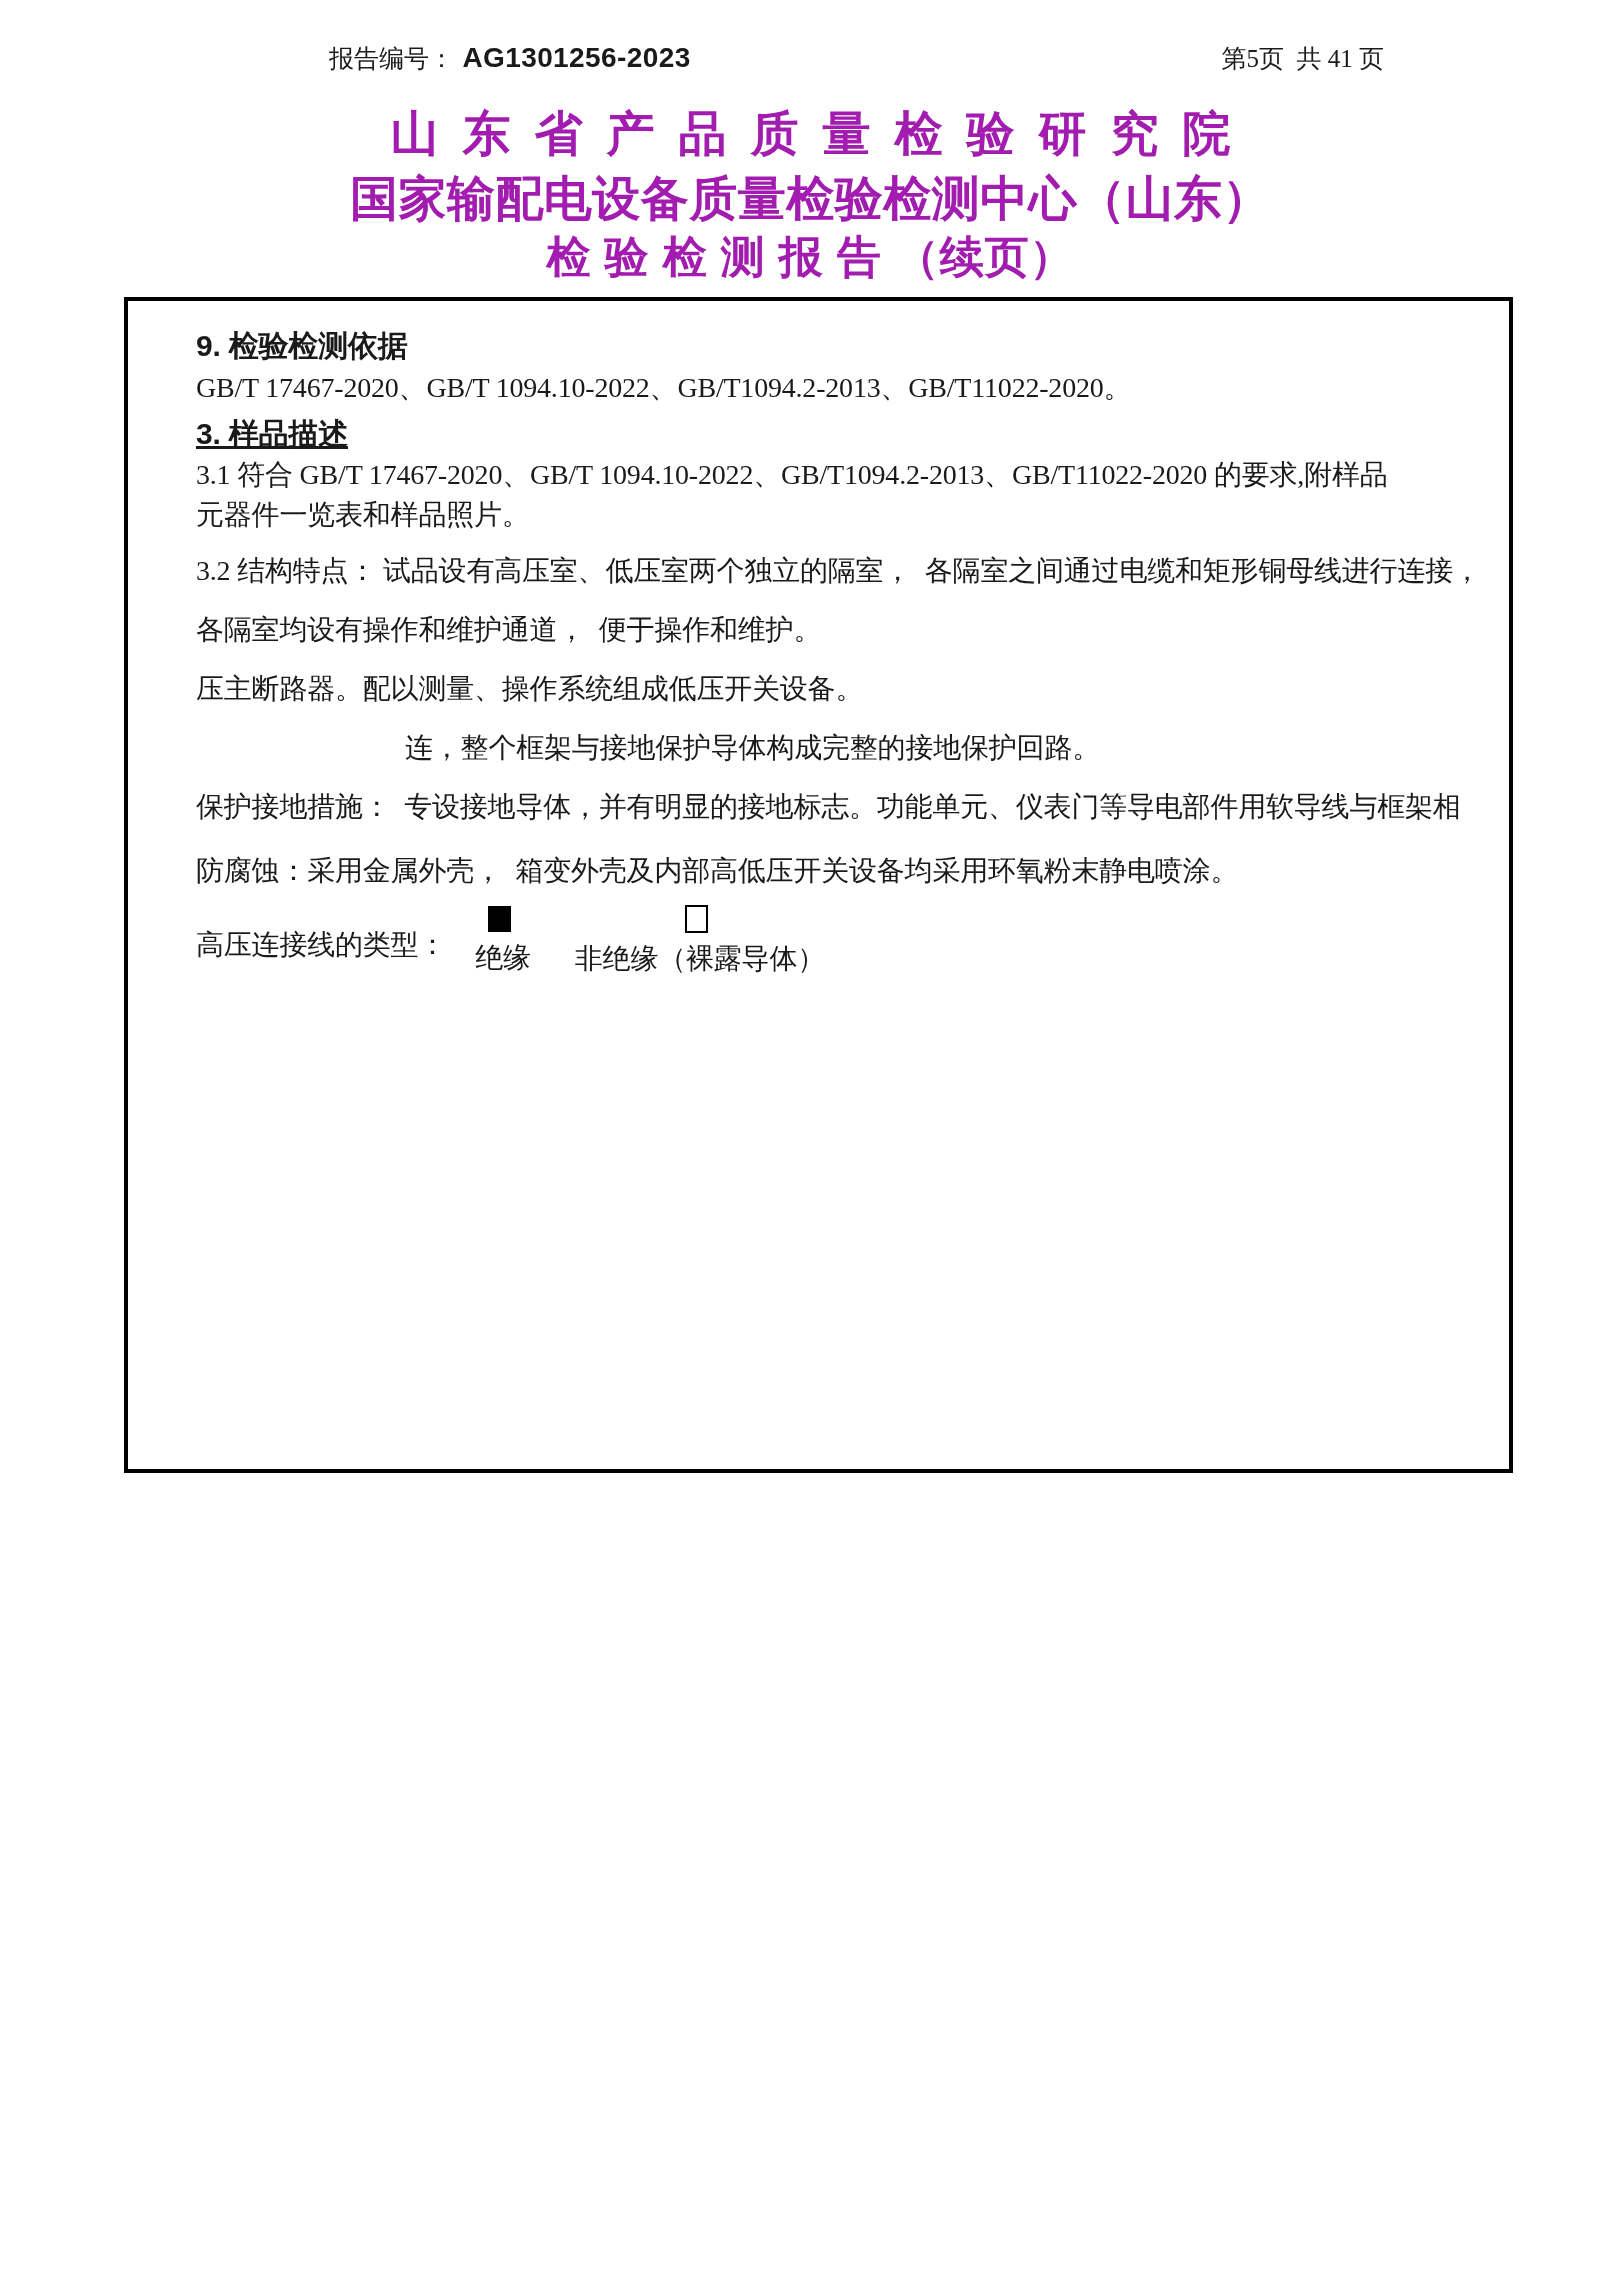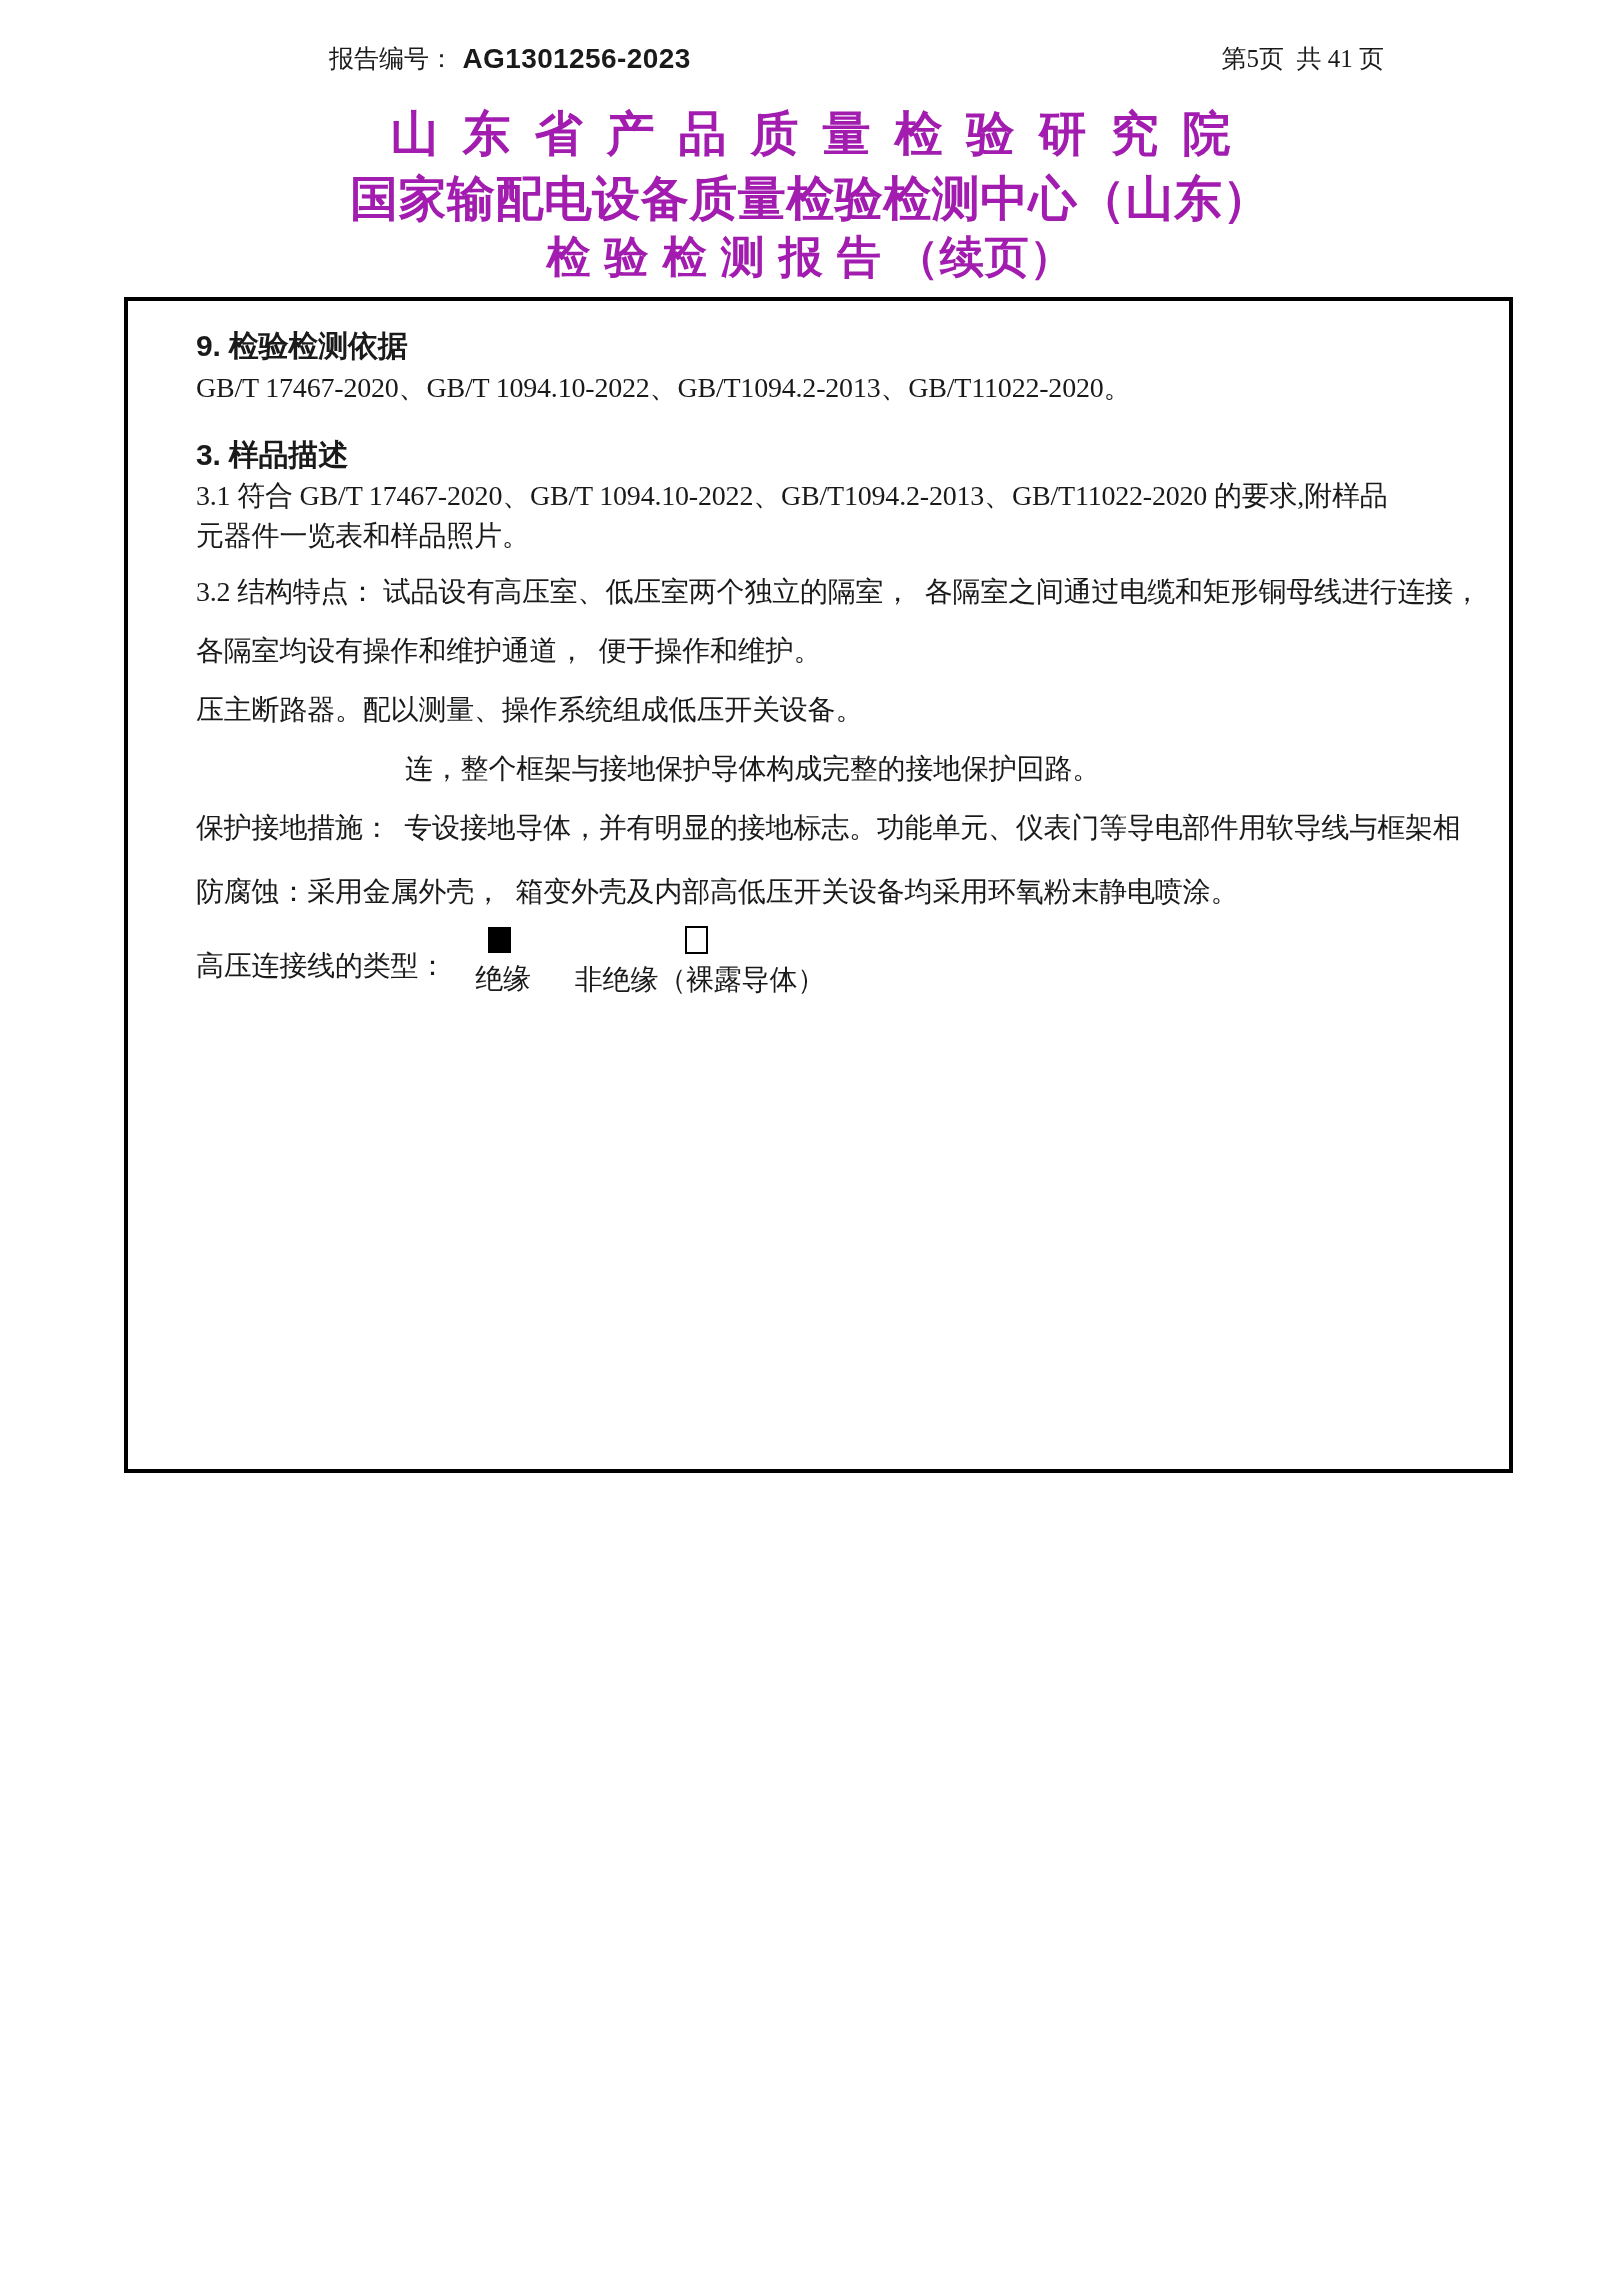--- a/index.html
+++ b/index.html
@@ -16,21 +16,21 @@
   
   .header {
     position: absolute;
     top: 42px;
     left: 329px;
     width: 1055px;
     display: flex;
     justify-content: space-between;
     align-items: baseline;
   }
-  .header-left { display: flex; align-items: flex-end; }
+  .header-left { display: flex; align-items: flex-start; }
   .report-label {
     font-size: 25px;
     font-family: "Liberation Serif", "DejaVu Serif", serif;
   }
   .report-value {
     font-size: 28px;
     margin-left: 8.4px;
     font-family: "Liberation Sans", "DejaVu Sans", sans-serif;
     font-weight: 600;
     letter-spacing: 0.4px;
@@ -87,21 +87,21 @@
     font-family: "Liberation Sans", "DejaVu Sans", sans-serif;
     font-weight: 700;
     font-size: 30px;
     line-height: 42px;
     white-space: pre;
   }
   .line { white-space: pre; }
   .lh48 { line-height: 41px; }
   .lh47 { line-height: 40px; }
   .lh70 { line-height: 59px; }
-  .mt14 { margin-top: 26px; }
+  .mt14 { margin-top: 5px; text-decoration: underline; }
   .mt8  { margin-top: 6.8px; }
   .mt6  { margin-top: 5px; }
   .indent-hang { padding-left: 209px; }
   
   .cb-row {
     line-height: 51px;
     white-space: pre;
     display: flex;
     align-items: center;
   }

